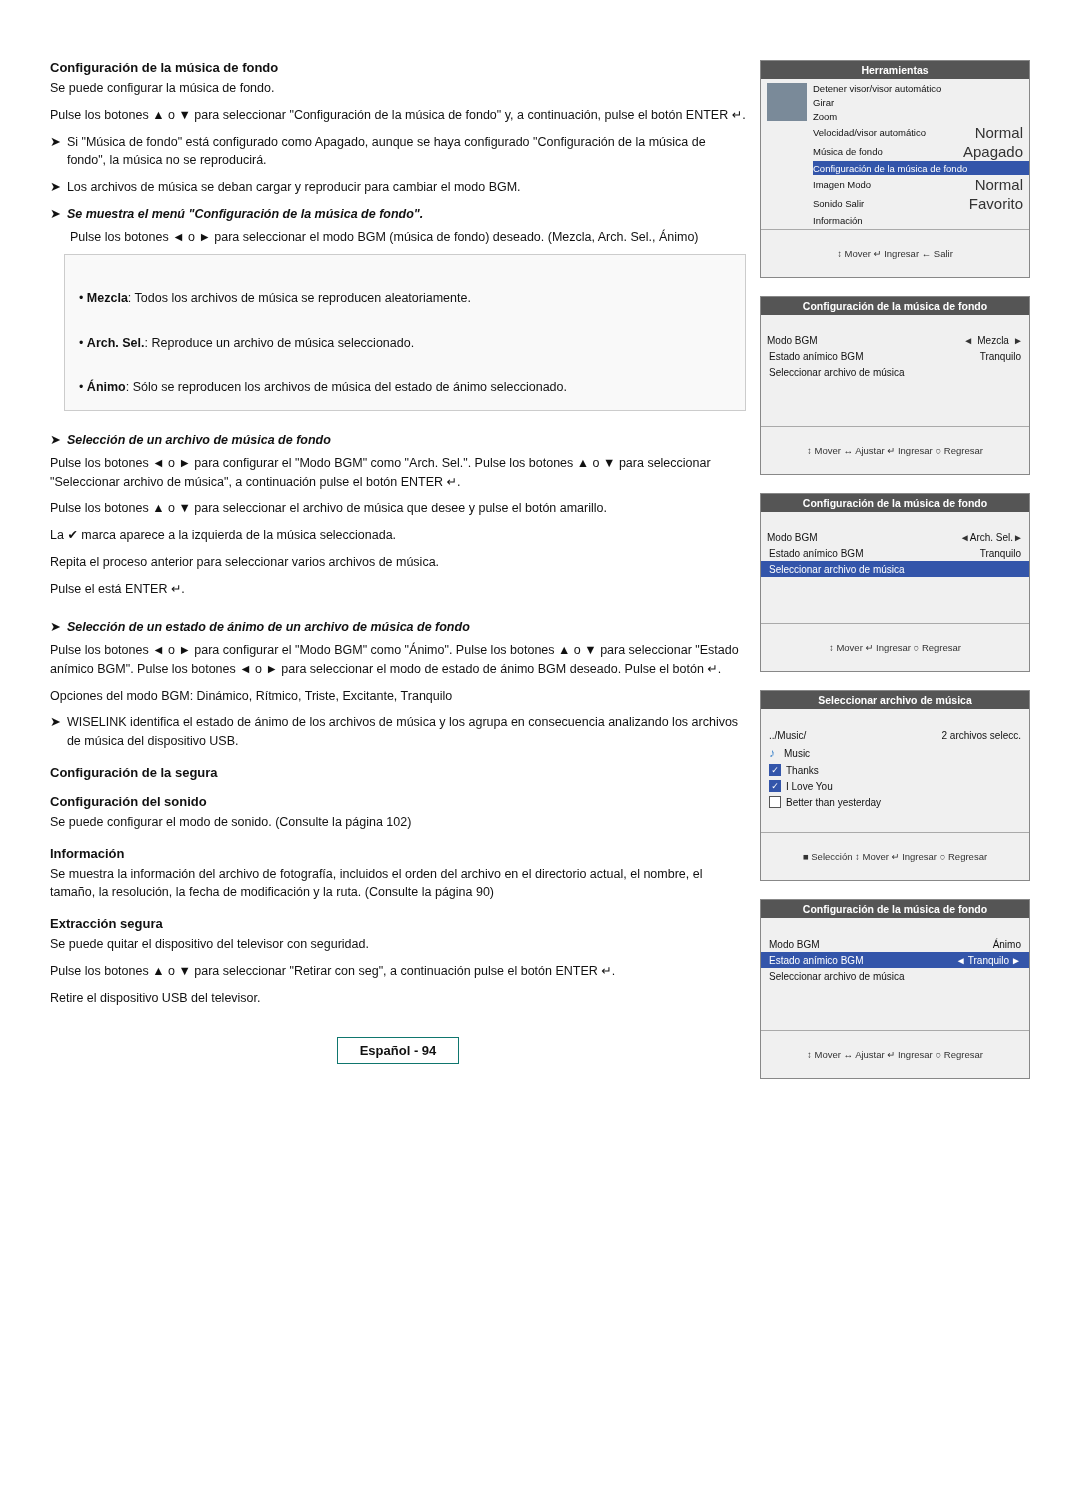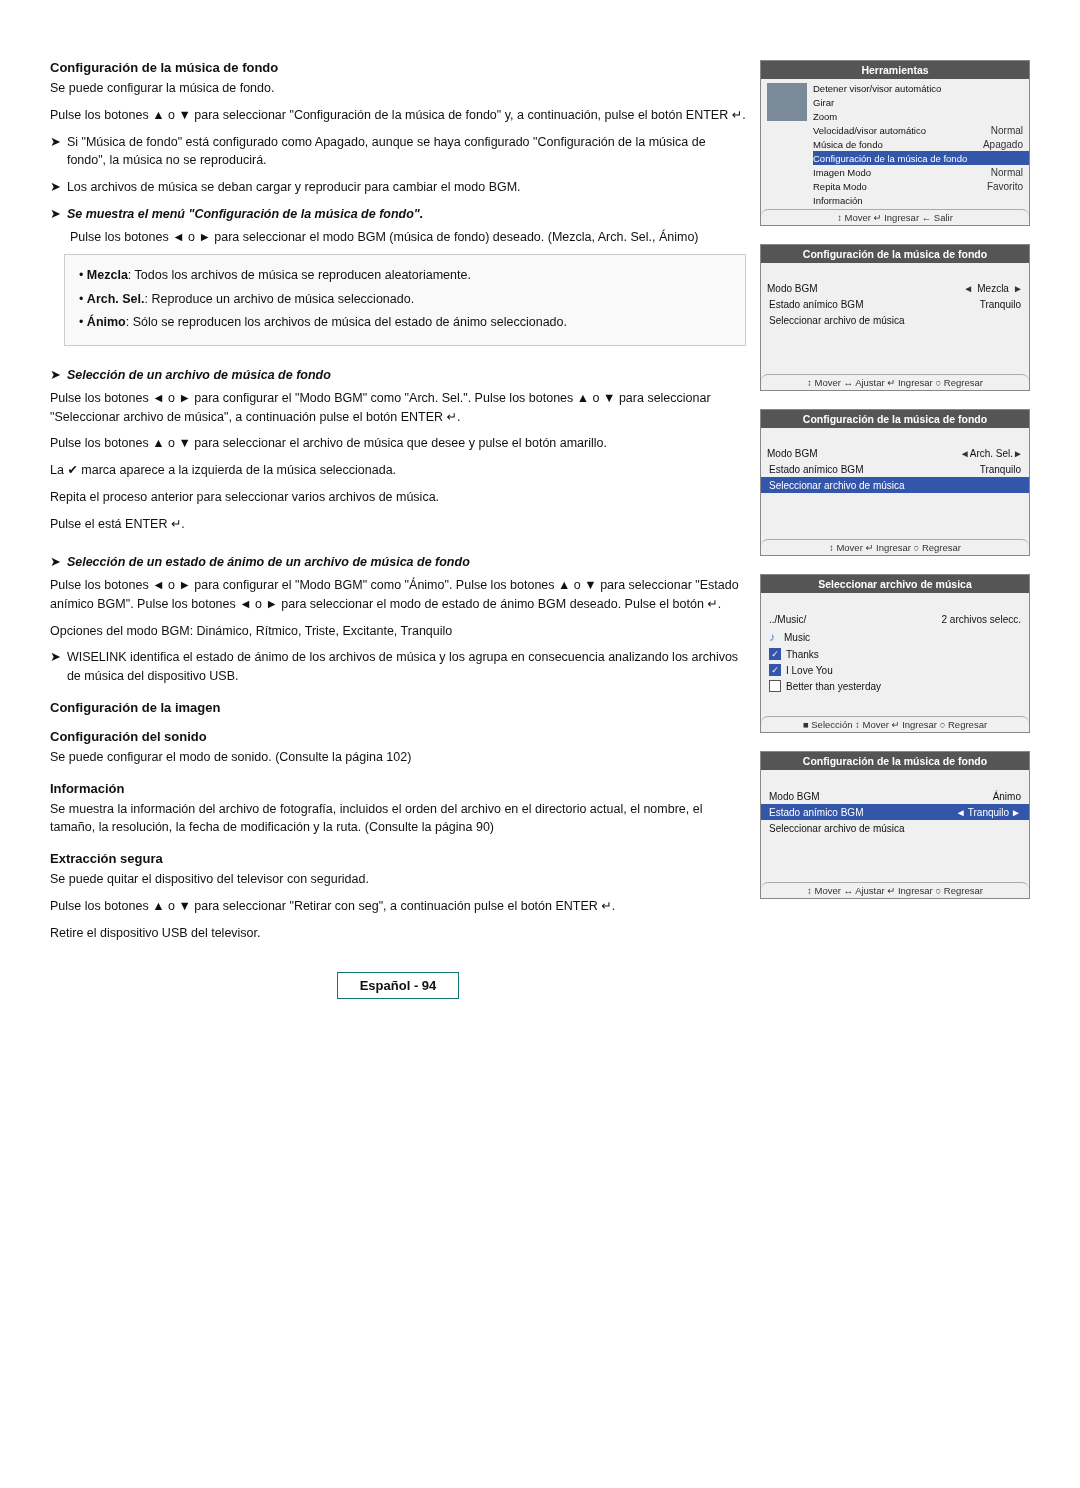--- a/index.html
+++ b/index.html
@@ -61,20 +61,21 @@
     .bullet-box {
       border: 1px solid #ccc;
       background: #f9f9f9;
       padding: 10px 14px;
       margin: 8px 0 8px 14px;
       font-size: 12.5px;
       line-height: 1.7;
     }
     .bullet-box .b-item {
       margin-bottom: 2px;
+      margin-top: 23px;
     }
     .bullet-box .b-item strong {
       font-weight: bold;
     }
     .section-gap {
       margin-top: 20px;
     }
     .bottom-section {
       margin-top: 10px;
     }
@@ -123,25 +124,24 @@
     }
     .ui-panel .panel-row .row-key {
       flex: 1;
     }
     .ui-panel .panel-row .row-val {
       flex-shrink: 0;
       font-size: 10px;
     }
     .ui-panel .panel-footer {
       border-top: 1px solid #aaa;
-      padding: 2px 6px;
+      padding: 18px 6px;
       font-size: 9.5px;
       color: #333;
       text-align: center;
-      border-radius: 7px;
     }
 
     
     .herr-panel .thumb-area {
       float: left;
       width: 40px;
       height: 38px;
       background: #7a8a99;
       margin: 4px 6px 4px 6px;
     }
@@ -153,21 +153,21 @@
       display: flex;
       font-size: 9.5px;
       padding: 1px 6px 1px 0;
       min-height: 14px;
       align-items: center;
     }
     .herr-panel .h-row .h-key {
       flex: 1;
     }
     .herr-panel .h-row .h-val {
-      font-size: 10px;
+      font-size: 15px;
       color: #333;
       text-align: right;
     }
     .herr-panel .h-row.selected {
       background: #3355aa;
       color: #fff;
     }
     .clearfix::after { content: ''; display: block; clear: both; }
 
     
@@ -292,21 +292,21 @@
       </div>
       <p class="section-body">Pulse los botones ◄ o ► para configurar el "Modo BGM" como "Ánimo". Pulse los botones ▲ o ▼ para seleccionar "Estado anímico BGM". Pulse los botones ◄ o ► para seleccionar el modo de estado de ánimo BGM deseado. Pulse el botón ↵.</p>
       <p class="section-body">Opciones del modo BGM: Dinámico, Rítmico, Triste, Excitante, Tranquilo</p>
       <div class="arrow-item">
         <span class="arrow">➤</span>
         <span class="content">WISELINK identifica el estado de ánimo de los archivos de música y los agrupa en consecuencia analizando los archivos de música del dispositivo USB.</span>
       </div>
     </div>
 
     <div class="bottom-section">
-      <p class="section-title">Configuración de la imagen</p>
+      <p class="section-title">Configuración de la segura</p>
 
       <p class="section-title">Configuración del sonido</p>
       <p class="section-body">Se puede configurar el modo de sonido. (Consulte la página 102)</p>
 
       <p class="section-title">Información</p>
       <p class="section-body">Se muestra la información del archivo de fotografía, incluidos el orden del archivo en el directorio actual, el nombre, el tamaño, la resolución, la fecha de modificación y la ruta. (Consulte la página 90)</p>
 
       <p class="section-title">Extracción segura</p>
       <p class="section-body">Se puede quitar el dispositivo del televisor con seguridad.</p>
       <p class="section-body">Pulse los botones ▲ o ▼ para seleccionar "Retirar con seg", a continuación pulse el botón ENTER ↵.</p>
@@ -343,21 +343,21 @@
               <span class="h-val">Apagado</span>
             </div>
           <div class="h-row selected">
               <span class="h-key">Configuración de la música de fondo</span>
             </div>
           <div class="h-row">
               <span class="h-key">Imagen Modo</span>
               <span class="h-val">Normal</span>
             </div>
           <div class="h-row">
-              <span class="h-key">Repita Modo</span>
+              <span class="h-key">Sonido Salir</span>
               <span class="h-val">Favorito</span>
             </div>
           <div class="h-row">
               <span class="h-key">Información</span>
             </div>
         </div>
       </div>
       <div class="panel-footer">↕ Mover  ↵ Ingresar  ← Salir</div>
     </div>
 

